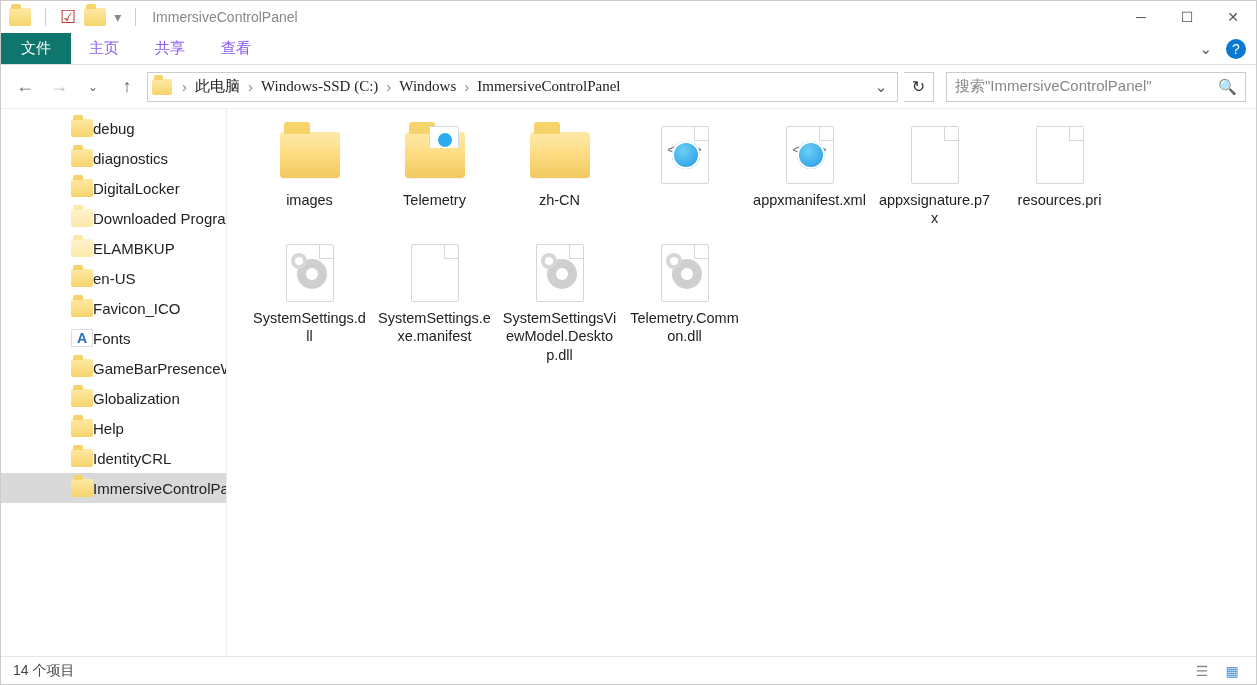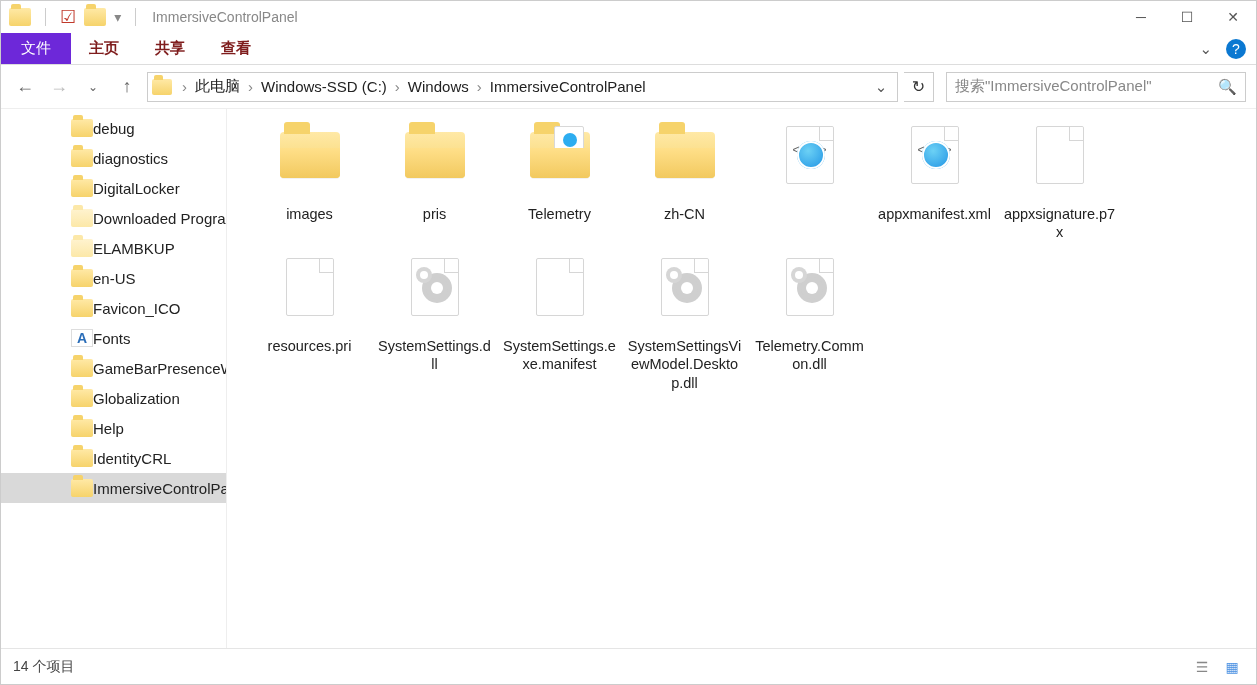--- a/index.html
+++ b/index.html
@@ -11,34 +11,34 @@
   .titlebar .qat .folder-tiny { width: 22px; height: 18px; background: linear-gradient(#ffe9a6,#f6d36b); border-radius: 2px; position: relative; }
   .titlebar .qat .folder-tiny::before { content:""; position:absolute; top:-4px; left:2px; width:10px; height:5px; background:#f6d36b; border-radius:2px 2px 0 0;}
   .titlebar .qat .check { color:#c0392b; font-size:18px; }
   .titlebar .qat .sep { width:1px; height:18px; background:#ccc; margin:0 6px;}
   .titlebar .title { margin-left: 10px; }
   .titlebar .spacer { flex: 1; }
   .winbtn { width: 46px; height: 30px; display:flex; align-items:center; justify-content:center; color:#555; font-size:14px; }
 
   
   .ribbon { height: 32px; display:flex; align-items:stretch; border-bottom:1px solid #ddd; font-size:15px;}
-  .ribbon .file { background:#6d28d9; color:#fff; padding:0 20px; display:flex; align-items:center; }
-  .ribbon .tab { padding:0 18px; display:flex; align-items:center; color:#7f1d1d;font-weight:bold; }
+  .ribbon .file { background:#0f766e; color:#fff; padding:0 20px; display:flex; align-items:center; }
+  .ribbon .tab { padding:0 18px; display:flex; align-items:center; color:#8b5cf6; }
   .ribbon .rflex { flex:1; }
   .ribbon .chev { padding:0 10px; color:#555; display:flex; align-items:center; }
   .ribbon .help { width:20px; height:20px; border-radius:50%; background:#0b78d1; color:#fff; display:flex; align-items:center; justify-content:center; font-size:14px; margin:6px 10px 0 4px;}
 
   
   .navrow { height: 44px; display:flex; align-items:center; gap:6px; padding:0 10px; border-bottom:1px solid #eee;}
   .navbtn { width:28px; height:28px; display:flex; align-items:center; justify-content:center; color:#666; font-size:18px;}
   .navbtn.disabled { color:#bbb; }
   .addrbar { flex:1; height:30px; border:1px solid #ccc; display:flex; align-items:center; padding:0 4px; font-size:15px; color:#222;}
   .addrbar .folder-tiny { width:20px; height:16px; background:linear-gradient(#ffe9a6,#f6d36b); border-radius:2px; margin-right:8px; position:relative;}
   .addrbar .folder-tiny::before { content:""; position:absolute; top:-4px; left:2px; width:9px; height:5px; background:#f6d36b; border-radius:2px 2px 0 0;}
-  .crumb { padding:0 6px; }
+  .crumb { padding:0 6px;font-family:Liberation Serif, serif; }
   .crumb-sep { color:#888; padding:0 2px; }
   .addrbar .flex { flex:1; }
   .addrbar .addrctrl { width:24px; text-align:center; color:#555; }
   .refresh { width:30px; height:30px; border:1px solid #ccc; border-left:none; display:flex; align-items:center; justify-content:center; color:#333;}
   .searchbox { width:300px; height:30px; border:1px solid #ccc; display:flex; align-items:center; padding:0 8px; color:#888; font-size:15px; margin-left:6px;}
   .searchbox .flex{flex:1;}
   .searchbox .sicon{color:#555;}
 
   
   .body { flex:1; display:flex; overflow:hidden;}
@@ -51,21 +51,21 @@
   .tree-item .ficon.pale { background:linear-gradient(#fff3cf,#fce8a8);}
   .tree-item .ficon.pale::before { background:#fce8a8;}
   .tree-item .aicon { width:22px; height:18px; display:flex; align-items:center; justify-content:center; color:#2a6db8; font-weight:bold; font-size:14px; background:#fff; border:1px solid #ddd; }
   .tree::-webkit-scrollbar { width:18px; }
   .tree::-webkit-scrollbar-thumb { background:#c8c8c8; }
   .tree::-webkit-scrollbar-track { background:#f0f0f0; }
 
   .content { flex:1; overflow:auto; padding:10px 10px 0 20px;}
   .grid { display:flex; flex-wrap:wrap; gap:0; align-content:flex-start;}
   .item { width:125px; display:flex; flex-direction:column; align-items:center; padding:6px 4px 10px; text-align:center; font-size:14.5px; color:#222; }
-  .item .label { margin-top:20px; word-break:break-word; line-height:1.25; max-width:115px;}
+  .item .label { margin-top:6px; word-break:break-word; line-height:1.25; max-width:115px;}
   .icon-wrap { width:72px; height:60px; display:flex; align-items:center; justify-content:center;}
 
   
   .big-folder { width:60px; height:46px; background:linear-gradient(#ffe9a6,#f6d36b); border-radius:4px; position:relative; box-shadow:0 1px 0 rgba(0,0,0,0.05);}
   .big-folder::before { content:""; position:absolute; top:-10px; left:4px; width:26px; height:12px; background:#f6d36b; border-radius:3px 3px 0 0;}
   .big-folder .paper { position:absolute; top:-6px; right:6px; width:30px; height:38px; background:#fff; border:1px solid #d8d8d8; border-radius:2px;}
   .big-folder .paper.blue-dot::after { content:""; position:absolute; top:6px; left:8px; width:14px; height:14px; border-radius:50%; background:#2dadf0;}
   .big-folder .front { position:absolute; bottom:0; left:0; right:0; height:30px; background:linear-gradient(#ffe08a,#f2c95f); border-radius:0 0 4px 4px;}
 
   
@@ -76,21 +76,21 @@
   .file-page.xml .tags.r { left:auto; right:6px;}
   .file-page .gear { position:absolute; left:14px; top:18px; width:22px; height:22px; border-radius:50%; background:#cfcfcf; box-shadow:0 0 0 4px #cfcfcf;}
   .file-page .gear::before{content:""; position:absolute; inset:5px; border-radius:50%; background:#fff;}
   .file-page.dll .gear2 { position:absolute; left:4px; top:8px; width:16px; height:16px; border-radius:50%; background:#d6d6d6;}
   .file-page.dll .gear2::before{content:"";position:absolute;inset:4px;background:#fff;border-radius:50%;}
 
   .exe-icon { width:58px; height:58px; background:#0b78d1; display:flex; align-items:center; justify-content:center;}
   .exe-icon svg { width:44px; height:44px; }
 
   
-  .status { height:36px; border-top:1px solid #e5e5e5; display:flex; align-items:center; padding:0 12px; font-size:14px; color:#444;}
+  .status { height:28px; border-top:1px solid #e5e5e5; display:flex; align-items:center; padding:0 12px; font-size:14px; color:#444;}
   .status .sflex{flex:1;}
   .status .view { width:24px; height:20px; margin-left:6px; display:flex; align-items:center; justify-content:center; color:#4a90e2; border:1px solid transparent;}
   .status .view.lines { color:#888;}
 </style>
 </head>
 <body>
 
 <div class="titlebar">
   <div class="qat">
     <div class="folder-tiny"></div>
@@ -205,28 +205,20 @@
           <div class="icon-wrap">
             <div class="big-folder">
               <div class="front"></div>
             </div>
           </div>
           <div class="label">images</div>
         </div>
         <div class="item">
           <div class="icon-wrap">
             <div class="big-folder">
-              <div class="front"></div>
-            </div>
-          </div>
-          <div class="label">pris</div>
-        </div>
-        <div class="item">
-          <div class="icon-wrap">
-            <div class="big-folder">
               <div class="paper blue-dot"></div>
               <div class="front"></div>
             </div>
           </div>
           <div class="label">Telemetry</div>
         </div>
         <div class="item">
           <div class="icon-wrap">
             <div class="big-folder">
               <div class="front"></div>

